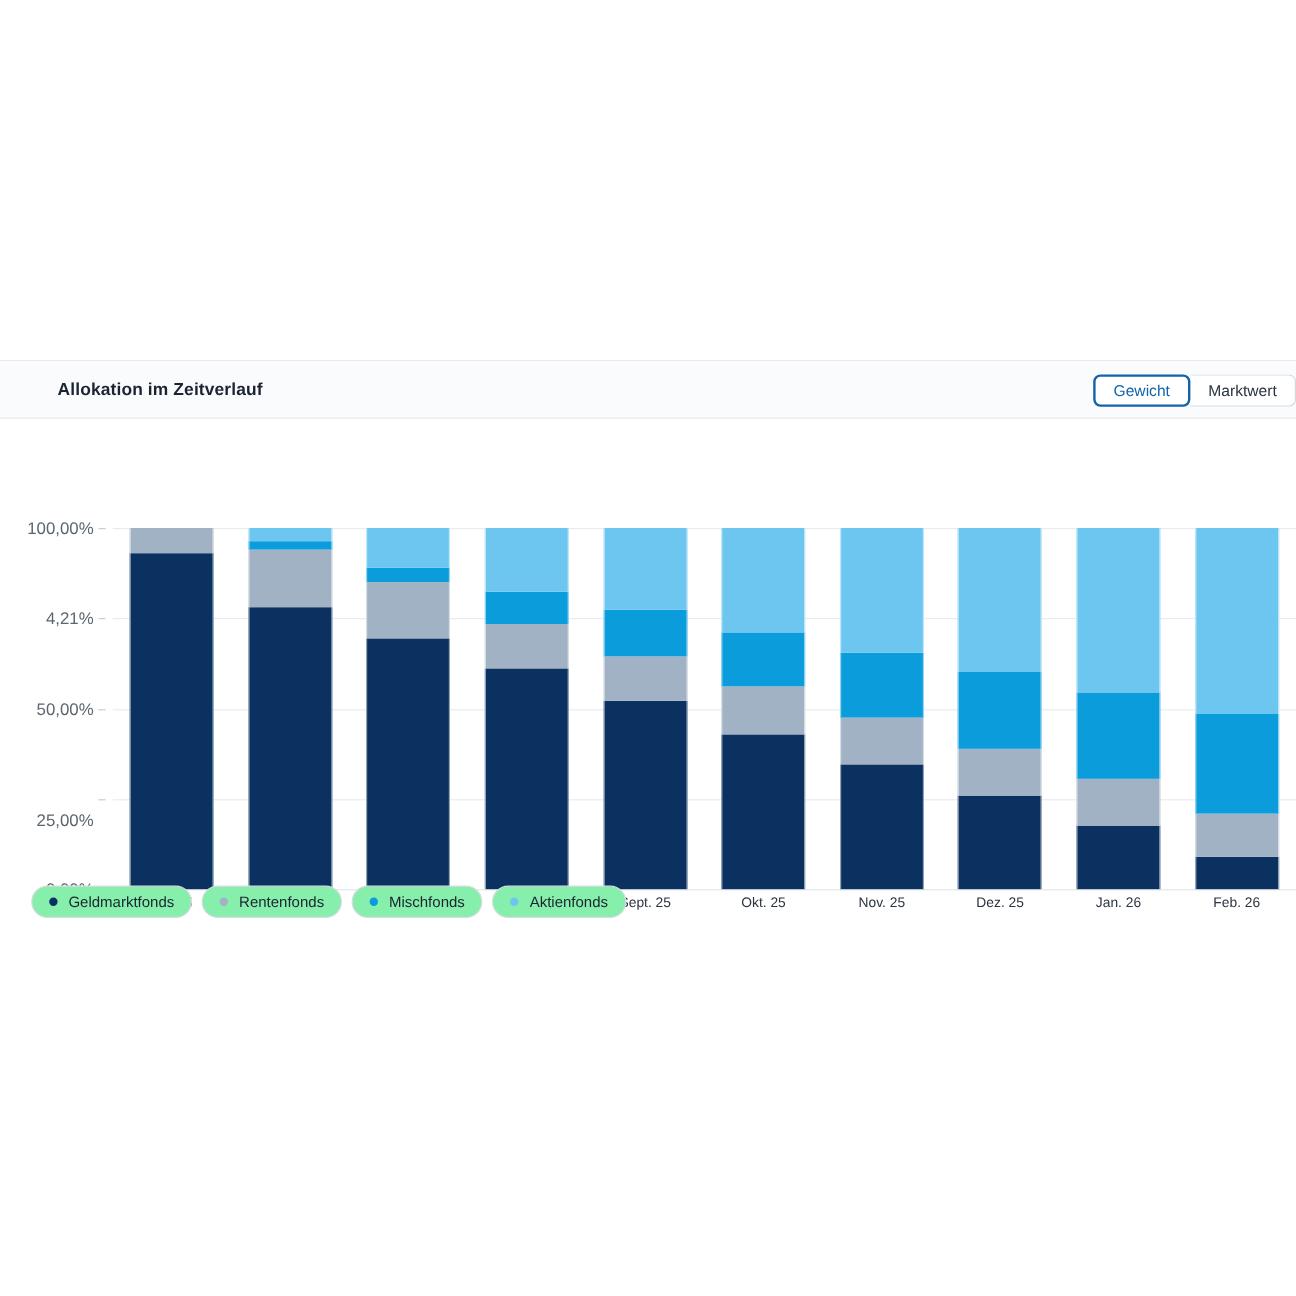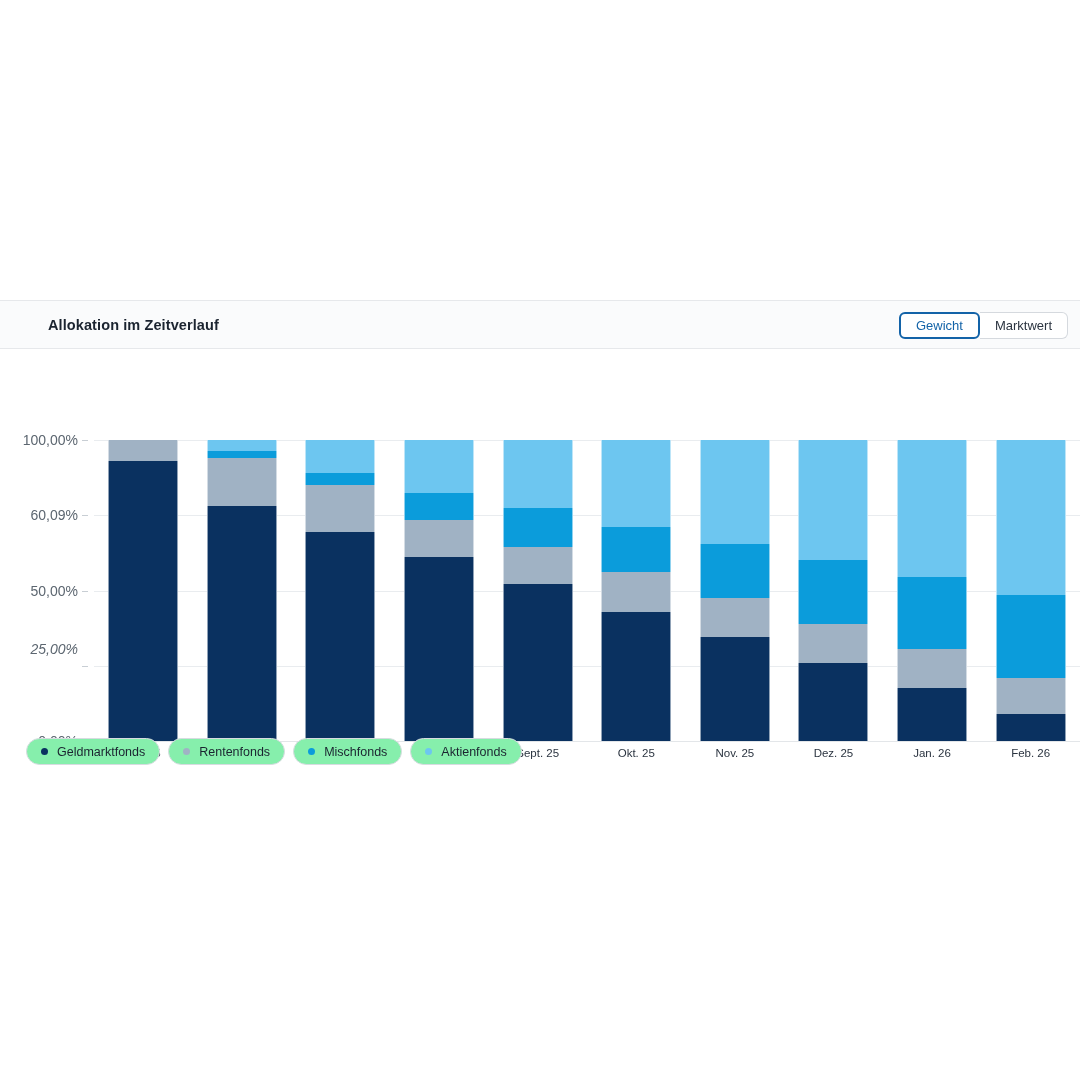--- a/index.html
+++ b/index.html
@@ -38,21 +38,21 @@
     font-weight: bold;
     color: #1b2430;
     letter-spacing: 0.1px;
     white-space: nowrap;
     margin-left: 48px;
   }
 
   
   .toggle-group {
     position: absolute;
-    right: 12px;
+    right: 0px;
     top: 11px;
     display: flex;
     height: 44px;
   }
   .toggle-btn {
     font-family: "Liberation Sans", sans-serif;
     font-size: 13px;
     padding: 0 15px;
     height: 27px;
     line-height: 25px;
@@ -196,23 +196,23 @@
           <div class="tick-stub" style="top: 17.75px; left: 82px;"></div>
           <div class="grid-line" style="top: -57.5px;"></div>
           <div class="tick-stub" style="top: -57.5px; left: 82px;"></div>
           <div class="grid-line" style="top: -132.75px;"></div>
           <div class="tick-stub" style="top: -132.75px; left: 82px;"></div>
           <div class="grid-line" style="top: -208px;"></div>
           <div class="tick-stub" style="top: -208px; left: 82px;"></div>
         </div>
       <div id="ylabels" style="position: absolute; left: 0px; right: 0px; top: 299px; height: 0px;">
           <div class="y-label" style="top: 93px; left: 22px; width: 56px; right: auto;">0,00%</div>
-          <div class="y-label" style="top: 1px; left: 22px; width: 56px; right: auto; font-style: italic;">25,00%</div>
+          <div class="y-label" style="top: 35px; left: 22px; width: 56px; right: auto;">25,00%</div>
           <div class="y-label" style="top: -57.5px; left: 22px; width: 56px; right: auto;">50,00%</div>
-          <div class="y-label" style="top: -132.75px; left: 22px; width: 56px; right: auto;">60,09%</div>
+          <div class="y-label" style="top: -132.75px; left: 22px; width: 56px; right: auto;">4,21%</div>
           <div class="y-label" style="top: -208px; left: 22px; width: 56px; right: auto;">100,00%</div>
         </div>
       <div class="bars" id="bars" style="top: 91px; height: 301px;">
           <div class="bar-slot">
             <div class="bar">
               <div class="seg" style="background: rgb(10, 49, 96); bottom: 0px; height: 279.93px;"></div>
               <div class="seg" style="background: rgb(160, 178, 196); bottom: 279.93px; height: 21.07px;"></div>
             </div>
             <div class="x-label">Mai 25</div>
           </div>

